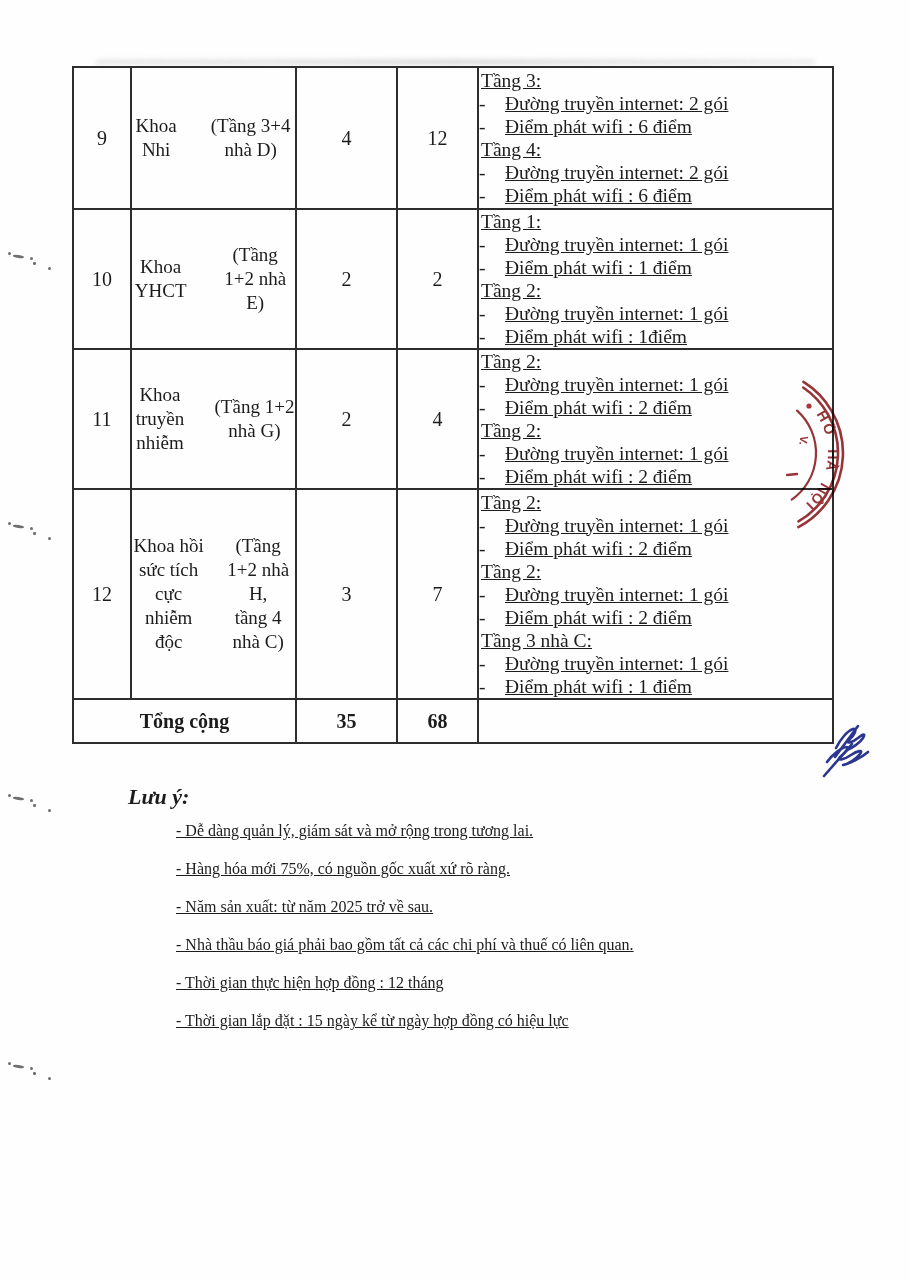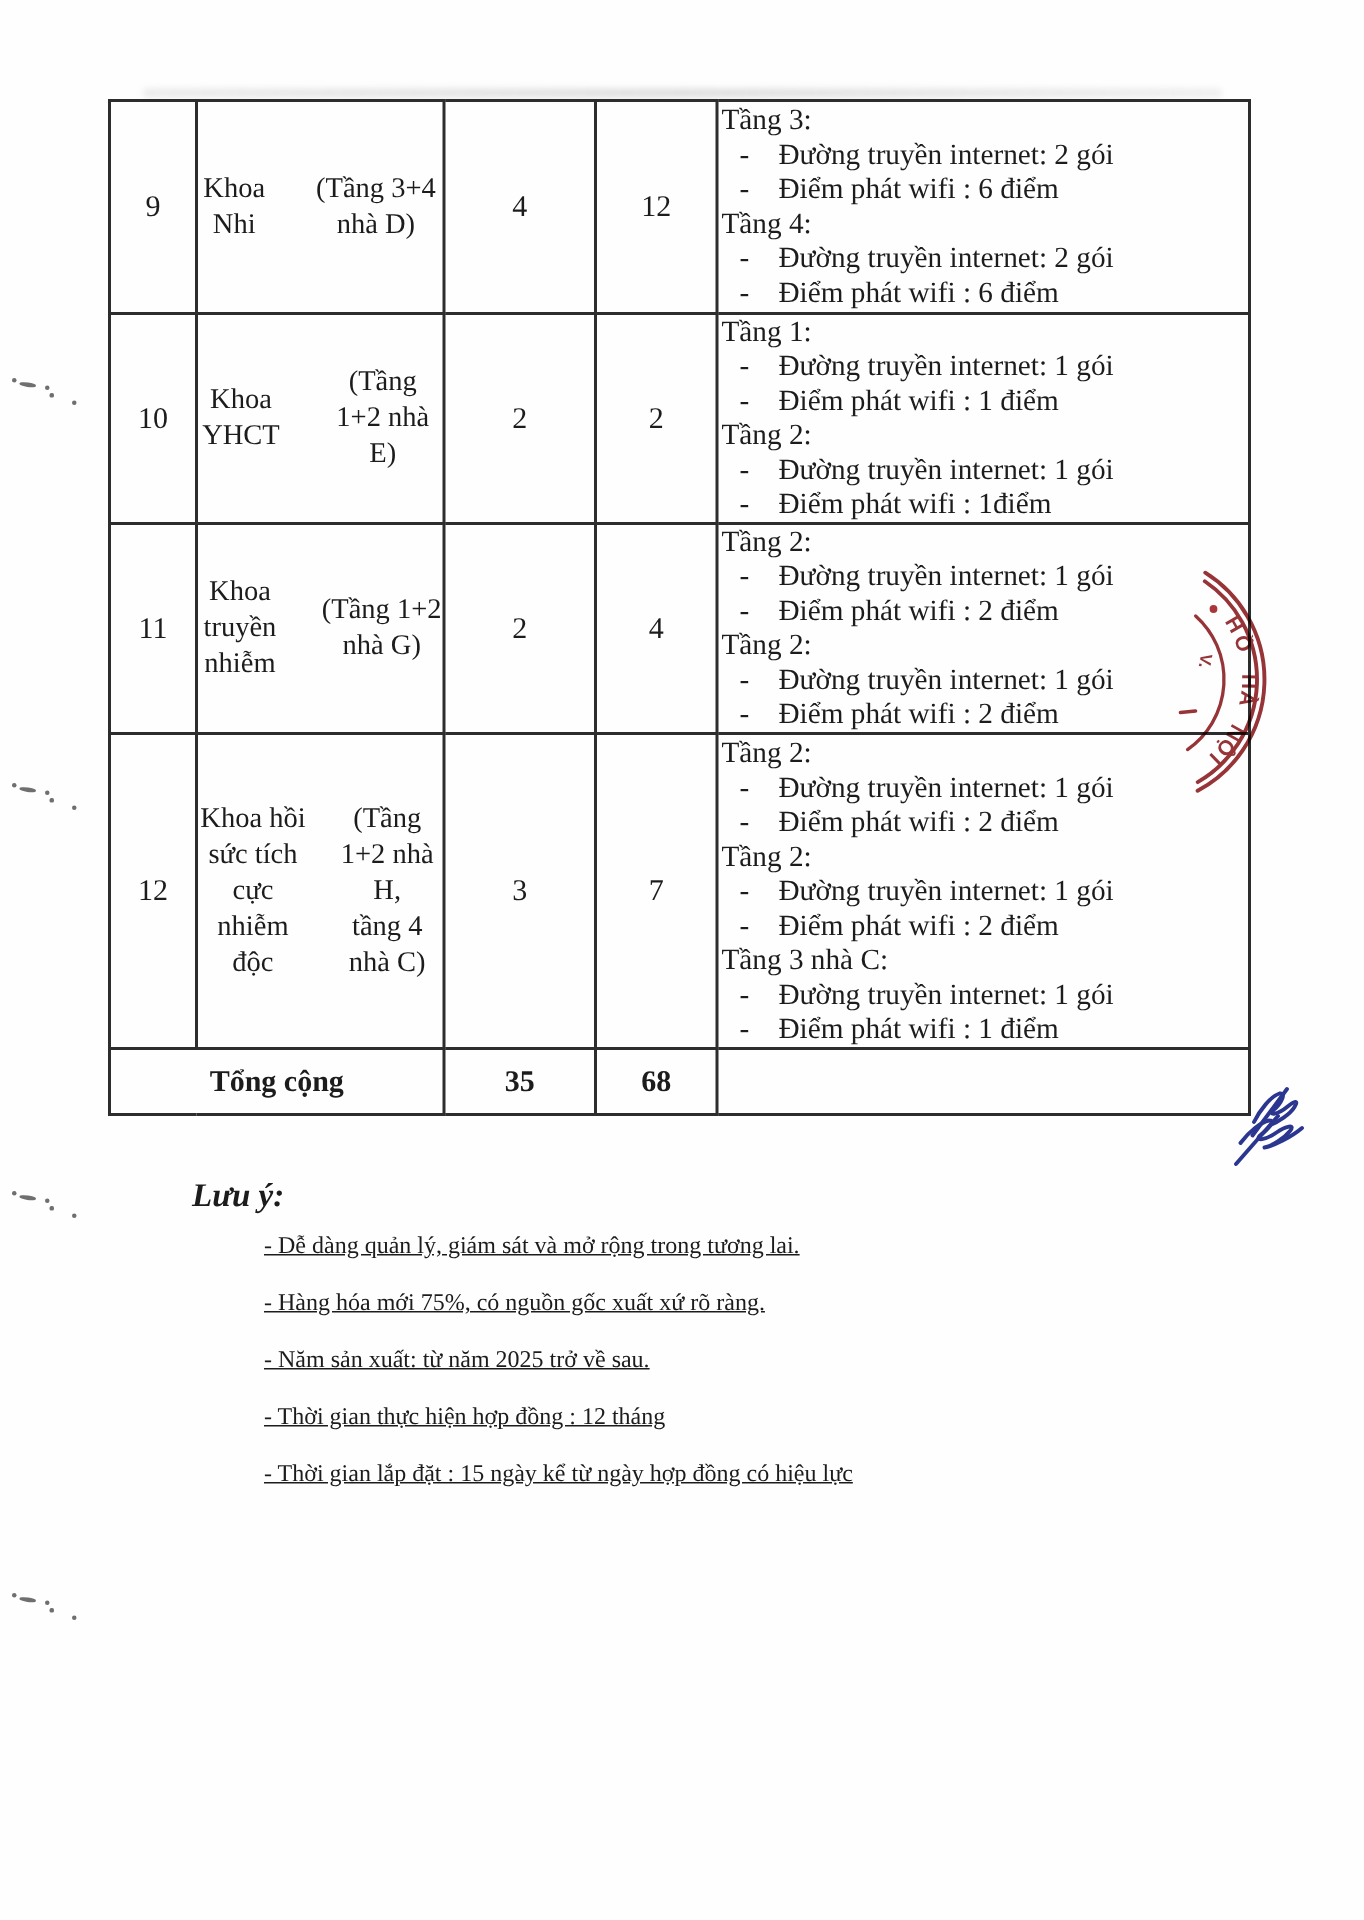--- a/index.html
+++ b/index.html
@@ -23,24 +23,24 @@
   table.main td{
     border:2px solid #2d2d2d;
     vertical-align:middle;
     padding:0;
   }
   td.c-stt{text-align:center;font-size:20px;}
   td.c-name{text-align:center;font-size:19px;line-height:24px;}
   .name-block{display:flex;flex-direction:row;gap:26px;align-items:center;}
   .name-block .ln{display:block;}
   td.c-num{text-align:center;font-size:20px;}
-  td.c-detail{vertical-align:top;padding:1px 4px 0 7px;}
+  td.c-detail{vertical-align:top;padding:1px 4px 0 7px;text-decoration:underline;}
   .detail-line{font-size:19.5px;line-height:23px;white-space:nowrap;}
   .detail-line.header{padding-left:2px;}
-  .detail-line.bullet{padding-left:14px;}
+  .detail-line.bullet{}
   .detail-line .dash{display:inline-block;width:26px;}
   tr.total-row td{font-weight:bold;text-align:center;font-size:20px;}
   tr.total-row td.c-detail{border:2px solid #2d2d2d;}
   
   .notes{position:absolute;left:128px;top:784px;width:700px;}
   .notes-title{font-weight:bold;font-style:italic;font-size:22px;margin-bottom:9px;}
   .notes-items{padding-left:48px;}
   .note-item{font-size:16px;line-height:23px;margin-bottom:15px;white-space:nowrap;text-decoration:underline;}
   
   .stamp{position:absolute;left:730px;top:368px;width:150px;height:180px;mix-blend-mode:multiply;opacity:.92;}
@@ -219,16 +219,17 @@
     <path d="M852,744 L824,776"></path>
   </g>
 </svg>
 
 <div class="notes">
   <div class="notes-title">Lưu ý:</div>
   <div class="notes-items">
     <div class="note-item">- Dễ dàng quản lý, giám sát và mở rộng trong tương lai.</div>
     <div class="note-item">- Hàng hóa mới 75%, có nguồn gốc xuất xứ rõ ràng.</div>
     <div class="note-item">- Năm sản xuất: từ năm 2025 trở về sau.</div>
+    <div class="note-item">- Nhà thầu báo giá phải bao gồm tất cả các chi phí và thuế có liên quan.</div>
     <div class="note-item">- Thời gian thực hiện hợp đồng : 12 tháng</div>
     <div class="note-item">- Thời gian lắp đặt : 15 ngày kể từ ngày hợp đồng có hiệu lực</div>
   </div>
 </div>
 
 </body></html>

